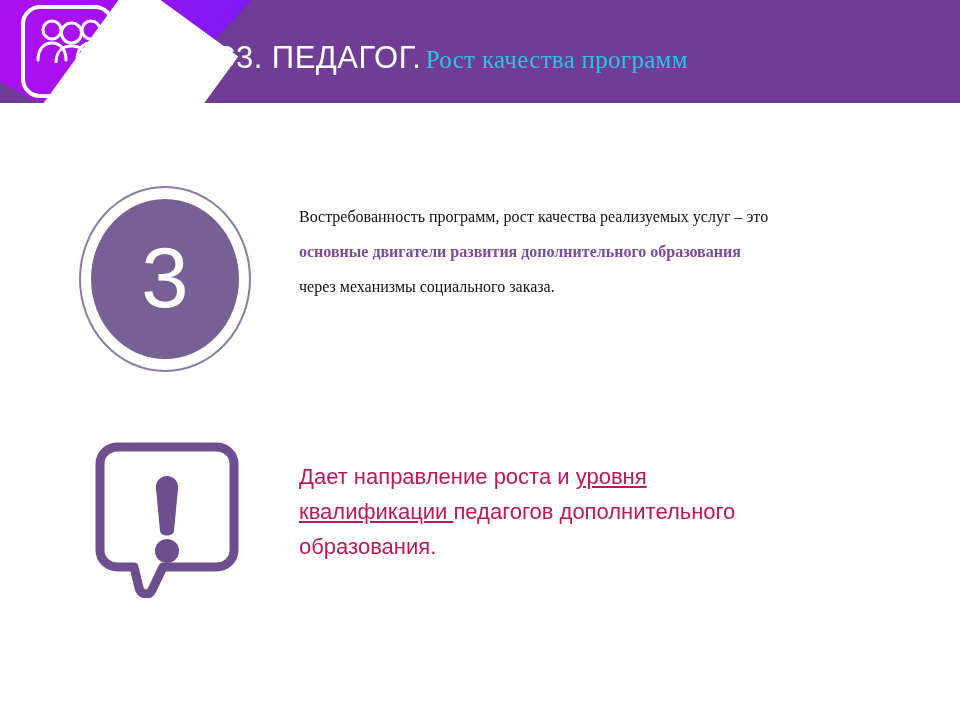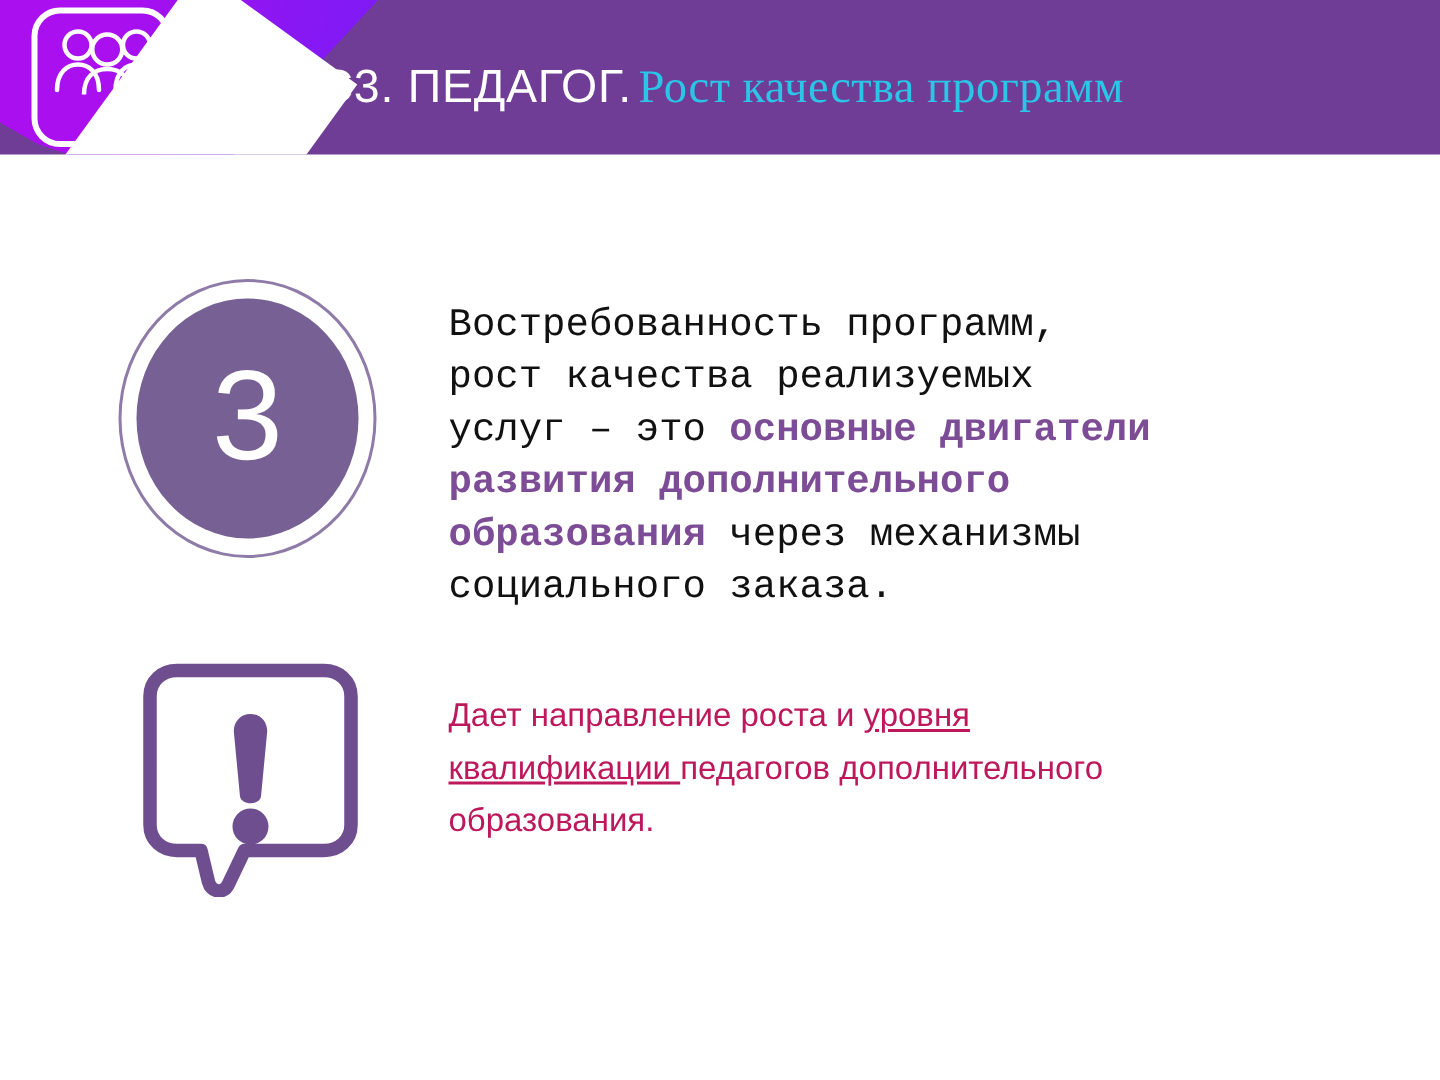--- a/index.html
+++ b/index.html
@@ -96,21 +96,21 @@
     white-space: nowrap;
   }
   .title-main {
     color: #ffffff;
     font-size: 31px;
     font-family: "Liberation Sans", sans-serif;
     letter-spacing: 0.5px;
   }
   .title-accent {
     color: #2BC5E8;
-    font-size: 31px;
+    font-size: 25px;
     font-family: "Liberation Serif", serif;
     letter-spacing: 0.3px;
   }
 
   
   .circle-badge {
     position: absolute;
     left: 79px;
     top: 186px;
     width: 172px;
@@ -152,24 +152,24 @@
     padding-bottom: 4px;
     box-sizing: border-box;
   }
 
   
   .body-text-1 {
     position: absolute;
     left: 299px;
     top: 199px;
     width: 470px;
-    font-size: 26px;
+    font-size: 16px;
     line-height: 35px;
     color: #111111;
-    font-family: Liberation Mono, monospace;
+    font-family: Liberation Serif, serif;
   }
   .body-text-1 .em {
     color: #7D4C96;
     font-weight: bold;
   }
 
   
   .bubble-icon {
     position: absolute;
     left: 88px;

